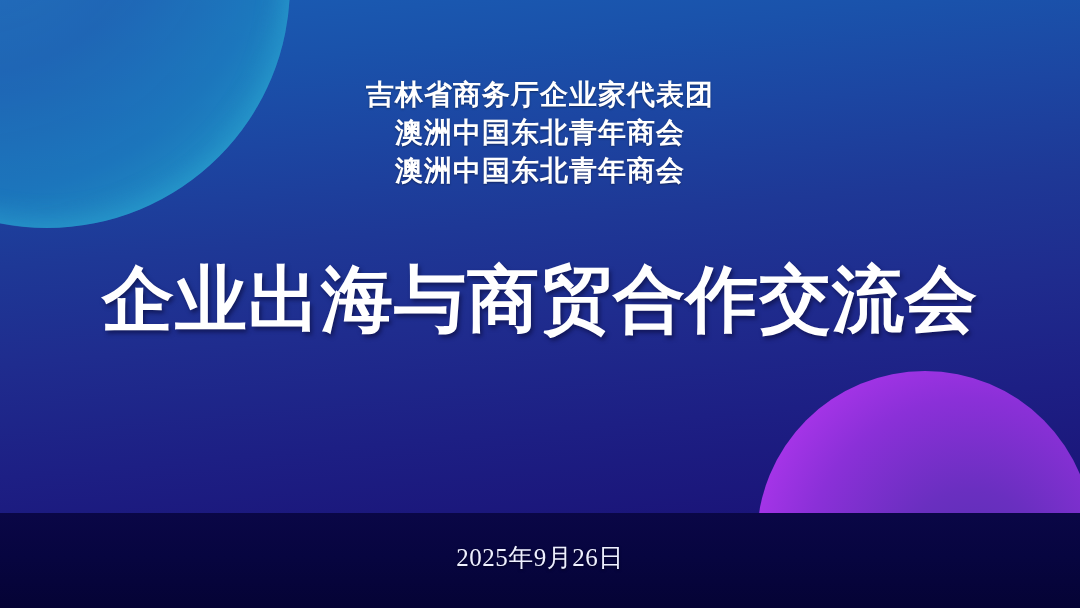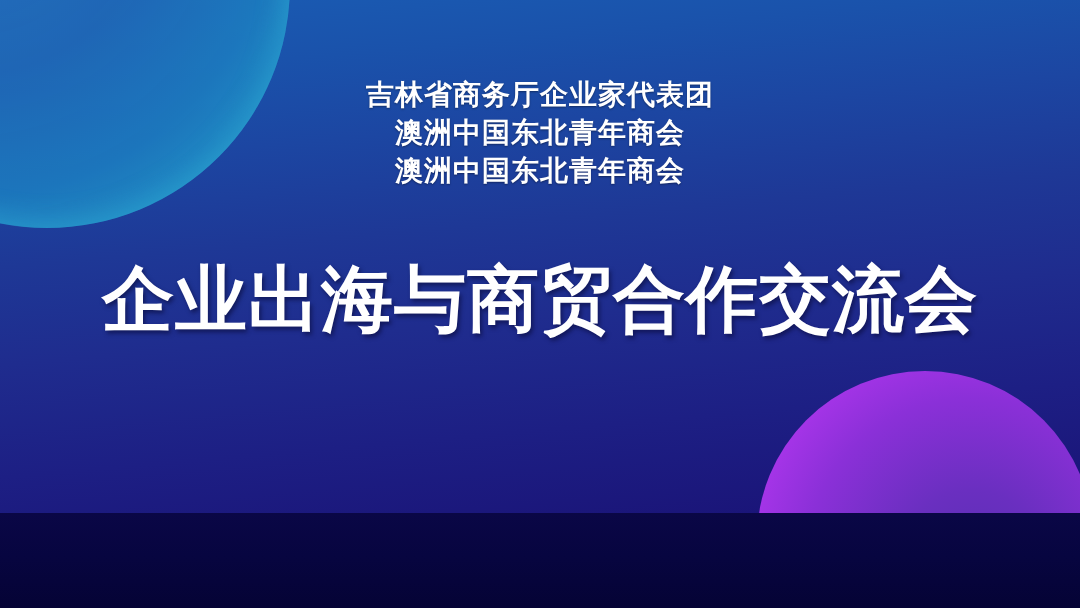--- a/index.html
+++ b/index.html
@@ -173,15 +173,16 @@
   <div class="content">
 
     <div class="org-block">
       <div class="org-line">吉林省商务厅企业家代表团</div>
       <div class="org-line">澳洲中国东北青年商会</div>
       <div class="org-line">澳洲中国东北青年商会</div>
     </div>
 
     <div class="main-title">企业出海与商贸合作交流会</div>
 
+    <div class="event-date">2025年9月26日</div>
 
   </div>
 </div>
 
 </body></html>

